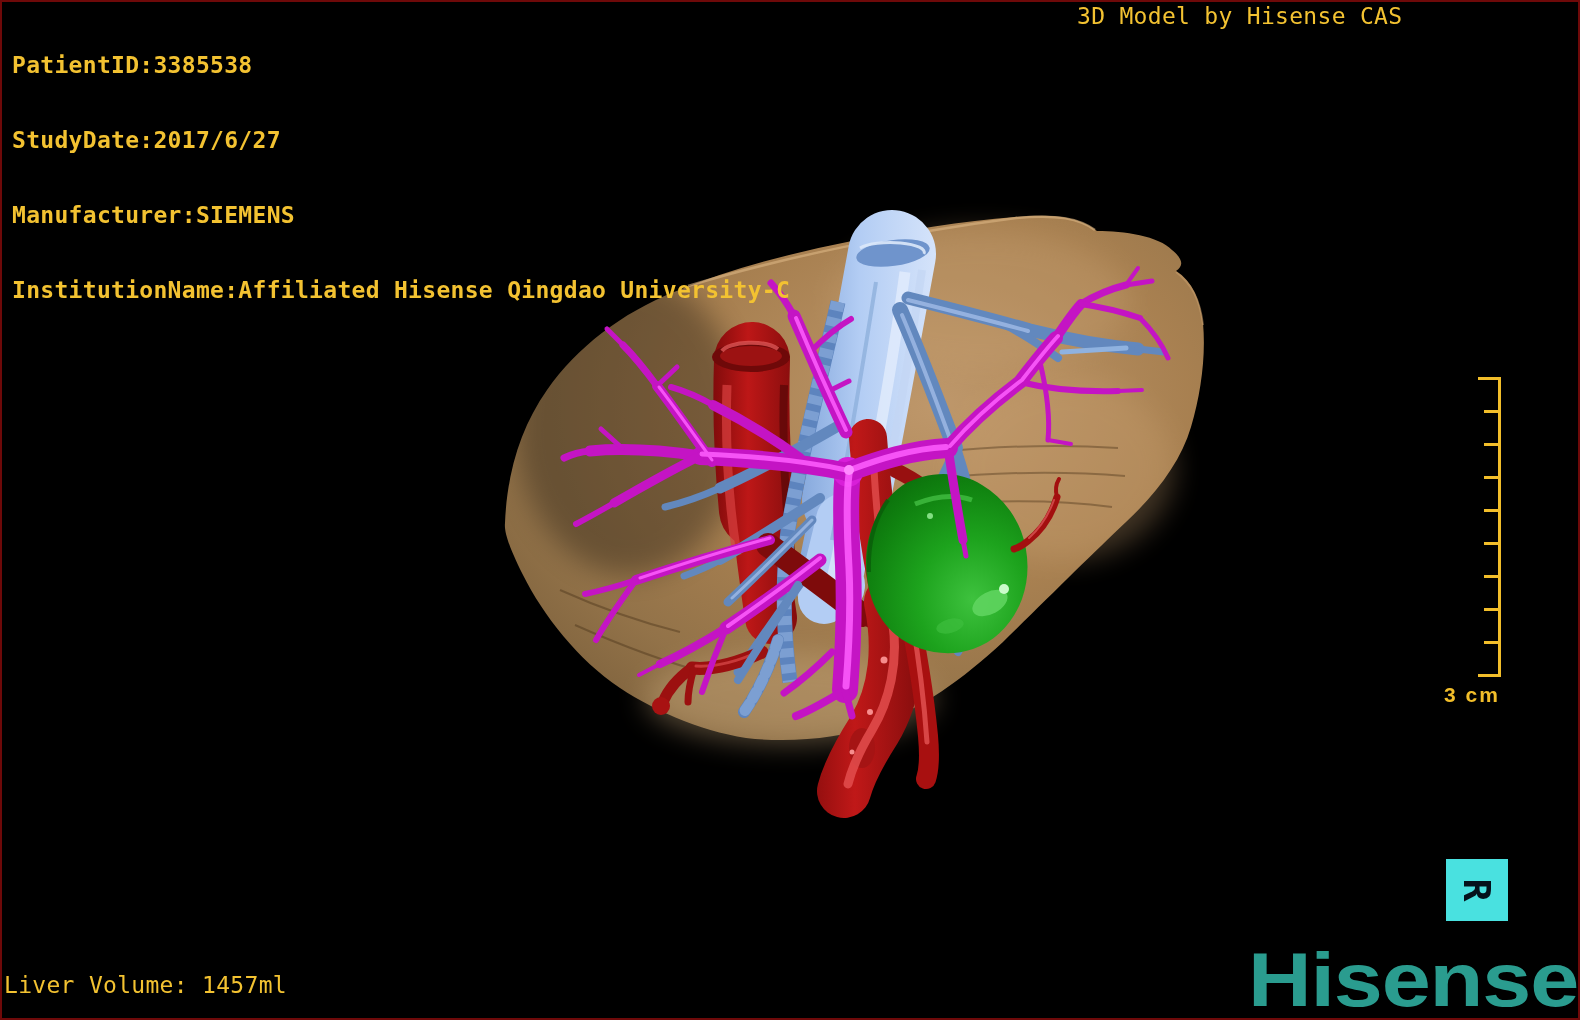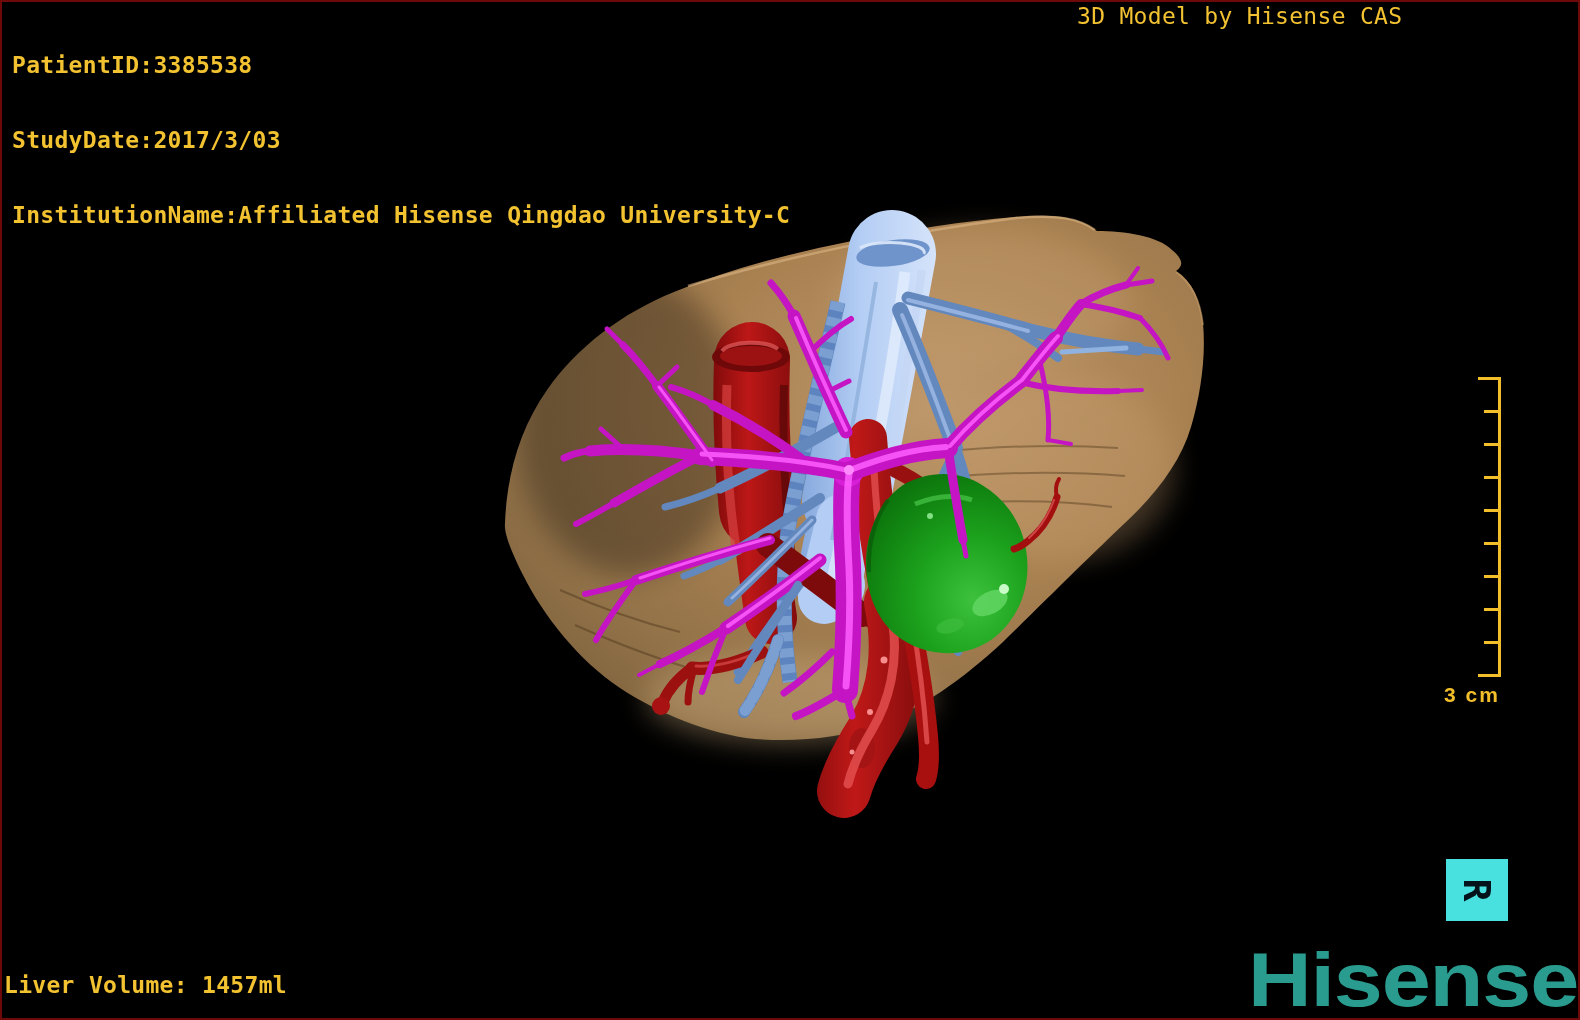--- a/index.html
+++ b/index.html
@@ -9,21 +9,21 @@
   }
   .frame{
     position:absolute;inset:0;border:2px solid #6e0909;
     pointer-events:none;z-index:60;
   }
   #viewport{position:absolute;inset:0;z-index:1;cursor:grab;}
   #viewport svg{position:absolute;left:0;top:0;}
   .overlay{position:absolute;z-index:20;color:#f3c231;}
   .patient-info{left:4px;top:3px;font-size:23px;font-weight:700;line-height:25px;letter-spacing:.3px;white-space:pre;margin-left:8px;}
   .credit{left:1077px;top:3px;font-size:23px;font-weight:400;letter-spacing:.3px;white-space:pre;}
-  .volume{left:4px;top:972px;font-size:23px;font-weight:700;letter-spacing:.3px;white-space:pre;}
+  .volume{left:4px;top:972px;font-size:23px;font-weight:400;letter-spacing:.3px;white-space:pre;}
   .scalebar{left:1440px;top:377px;width:64px;height:322px;z-index:20;}
   .sb-line{position:absolute;left:58px;top:0;width:3px;height:300px;background:#f2be2a;}
   .sb-ticks{position:absolute;left:0;top:0;width:61px;height:300px;}
   .sb-ticks .tick{position:absolute;right:3px;height:3px;background:#f2be2a;width:14px;}
   .sb-ticks .tick.corner{width:20px;}
   .sb-label{position:absolute;left:4px;top:306px;font-family:"Liberation Sans",sans-serif;
     font-weight:700;font-size:21px;letter-spacing:2px;color:#f2be2a;}
   .rmarker{
     left:1446px;top:859px;width:62px;height:62px;background:#49e1e0;
     display:flex;align-items:center;justify-content:center;z-index:20;
@@ -242,21 +242,22 @@
         <path d="M 798,585 C 776,620 756,652 738,680" stroke="#6288be" stroke-width="8"></path>
         <path d="M 778,640 C 770,666 758,692 744,712" stroke="#5d84be" stroke-width="12"></path>
         <path d="M 778,640 C 770,666 758,692 744,712" stroke="#7fa2d4" stroke-width="11" stroke-dasharray="8 6" opacity="0.9"></path>
         <path d="M 963,540 L 966,556" stroke="#c414c4" stroke-width="5"></path>
       </g>
     </svg>
   </div>
 
   <div class="overlay patient-info">
     <div>PatientID:3385538</div>
-    <div>StudyDate:2017/3/03</div>
+    <div>StudyDate:2017/6/27</div>
+    <div>Manufacturer:SIEMENS</div>
     <div>InstitutionName:Affiliated Hisense Qingdao University-C</div>
   </div>
 
   <div class="overlay credit">3D Model by Hisense CAS</div>
 
   <div class="overlay volume">Liver Volume: 1457ml</div>
 
   <div class="overlay scalebar">
     <div class="sb-line"></div>
     <div class="sb-ticks">

